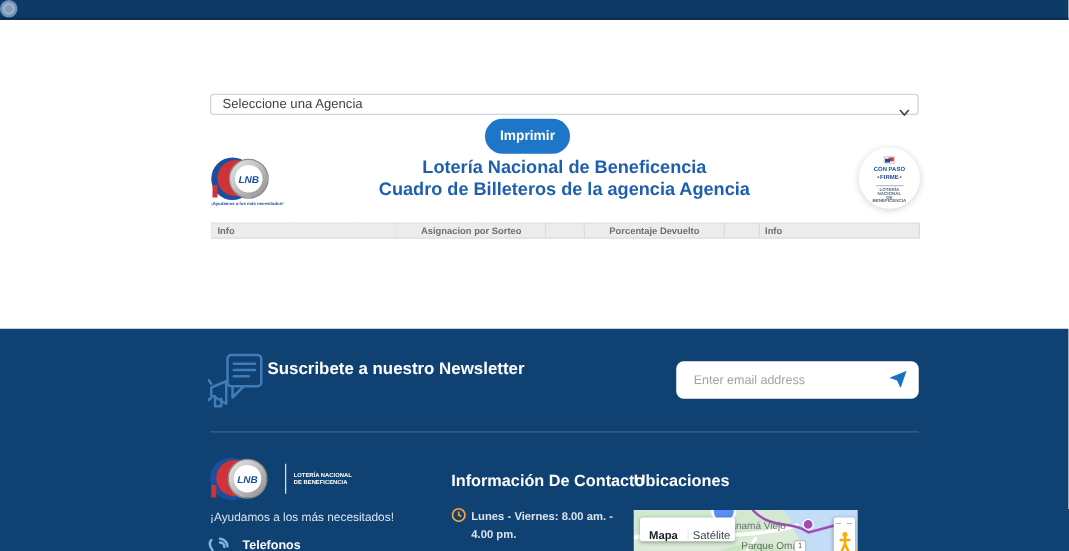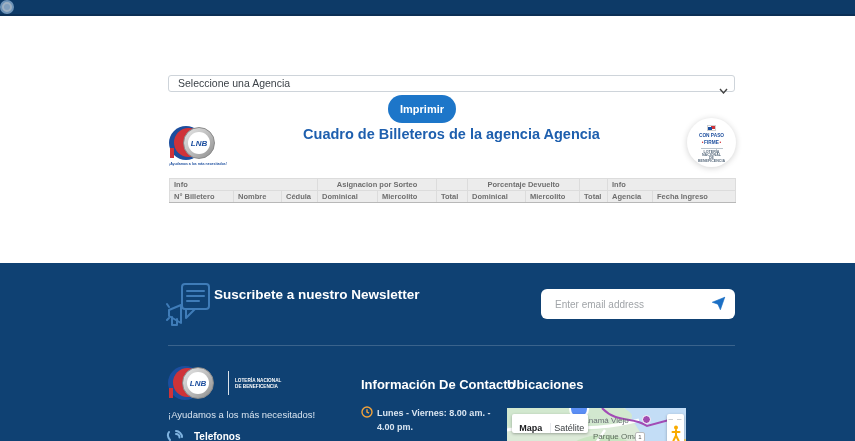--- a/index.html
+++ b/index.html
@@ -153,20 +153,21 @@
       <div class="c-blue"></div>
       <div class="c-red"></div>
       <div class="c-coin"></div>
       <div class="tag-red"></div>
       <div class="c-core">LNB</div>
     </div>
     <div class="slogan">¡Ayudamos a los más necesitados!</div>
   </div>
 
   <div class="report-title">
+    <div>Lotería Nacional de Beneficencia</div>
     <div>Cuadro de Billeteros de la agencia Agencia</div>
   </div>
 
   <div class="badge">
     <div class="flag">
       <div class="fq-red"></div>
       <div class="fq-blue"></div>
     </div>
     <div class="b1">CON PASO</div>
     <div class="b2">FIRME</div>
@@ -194,33 +195,20 @@
       </colgroup>
       <tbody>
           <tr>
         <th colspan="3">Info</th>
         <th colspan="2" class="grp-c">Asignacion por Sorteo</th>
         <th></th>
         <th colspan="2" class="grp-c">Porcentaje Devuelto</th>
         <th></th>
         <th colspan="2">Info</th>
       </tr>
-      <tr class="cols">
-        <th>N° Billetero</th>
-        <th>Nombre</th>
-        <th>Cédula</th>
-        <th>Dominical</th>
-        <th>Miercolito</th>
-        <th>Total</th>
-        <th>Dominical</th>
-        <th>Miercolito</th>
-        <th>Total</th>
-        <th>Agencia</th>
-        <th>Fecha Ingreso</th>
-      </tr>
     </tbody>
       </table>
   </div>
 
   <div class="band"></div>
   <div class="band-divider"></div>
 
   <div class="nl-icon">
     <svg width="46" height="48" viewBox="0 0 46 48" fill="none" stroke="#3f7cb8" stroke-width="2" stroke-linecap="round" stroke-linejoin="round">
       <rect x="16" y="2" width="27" height="25" rx="3"></rect>

